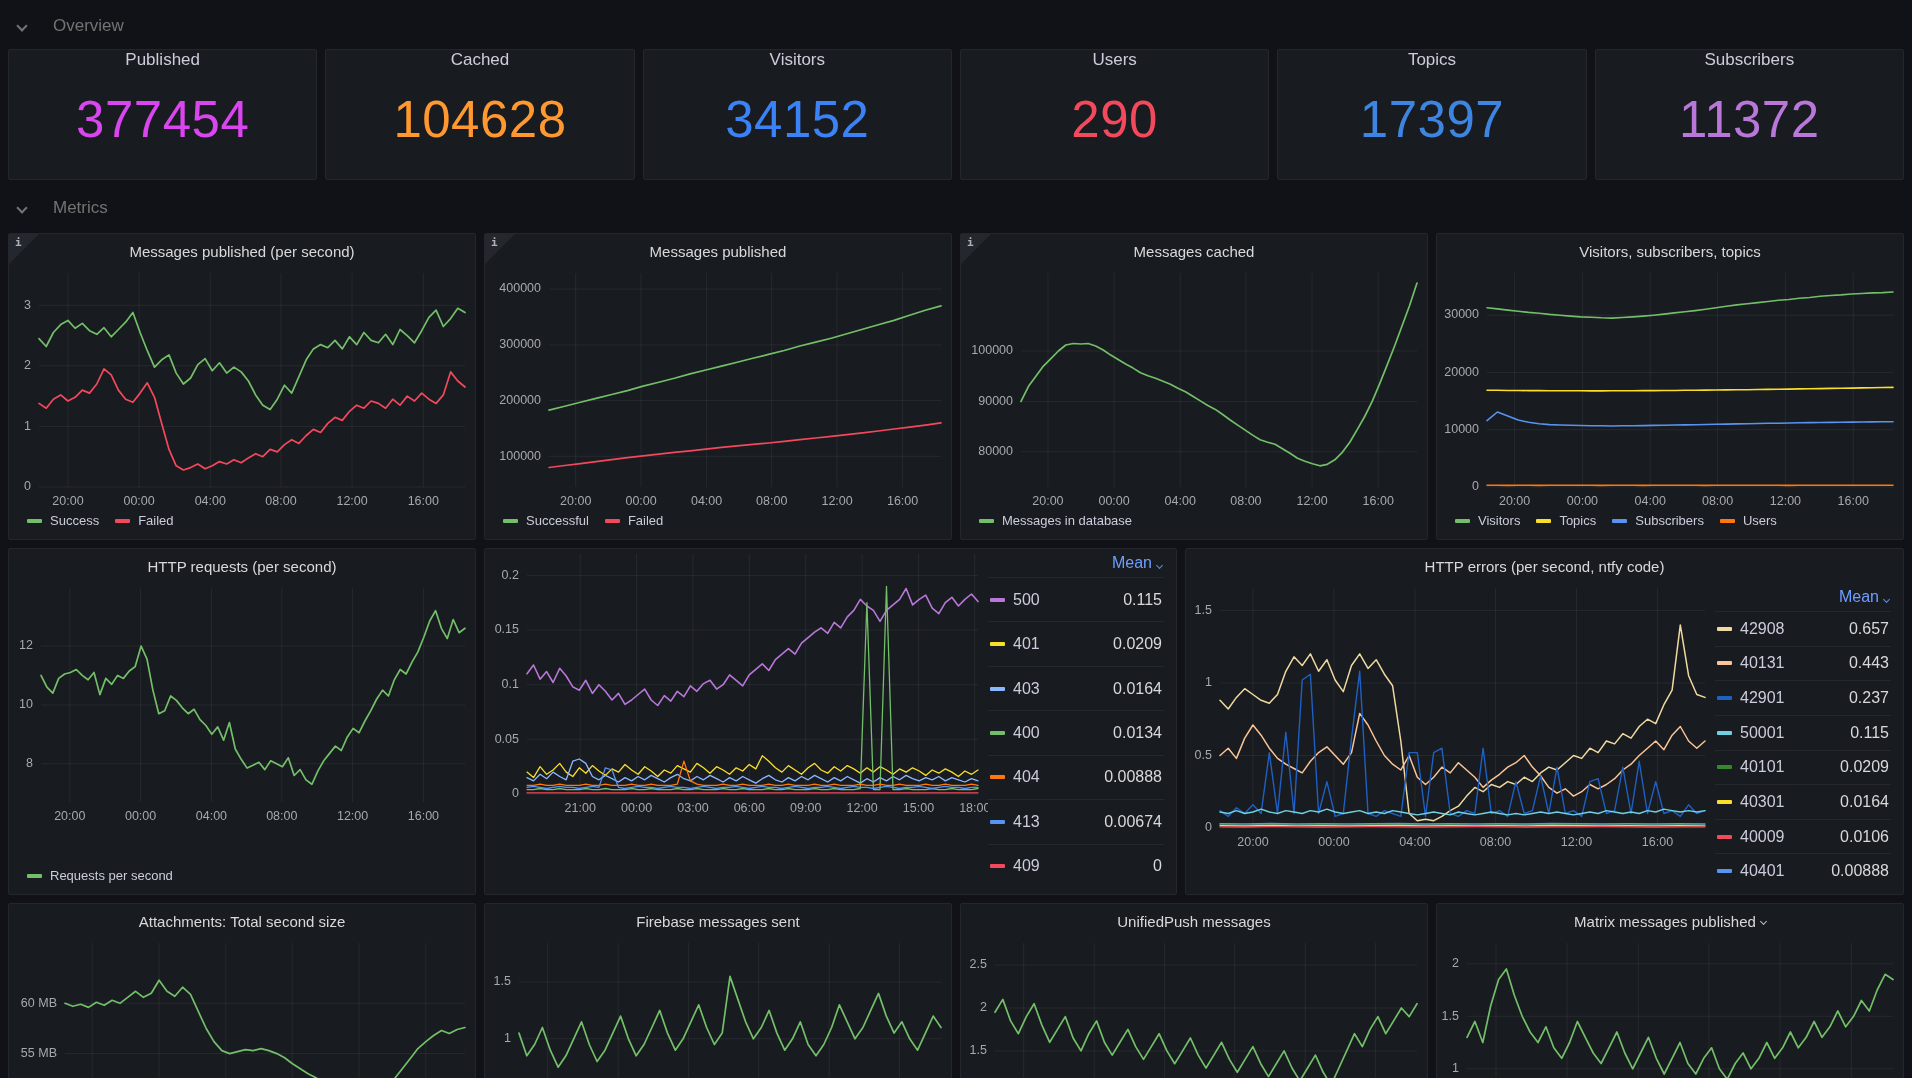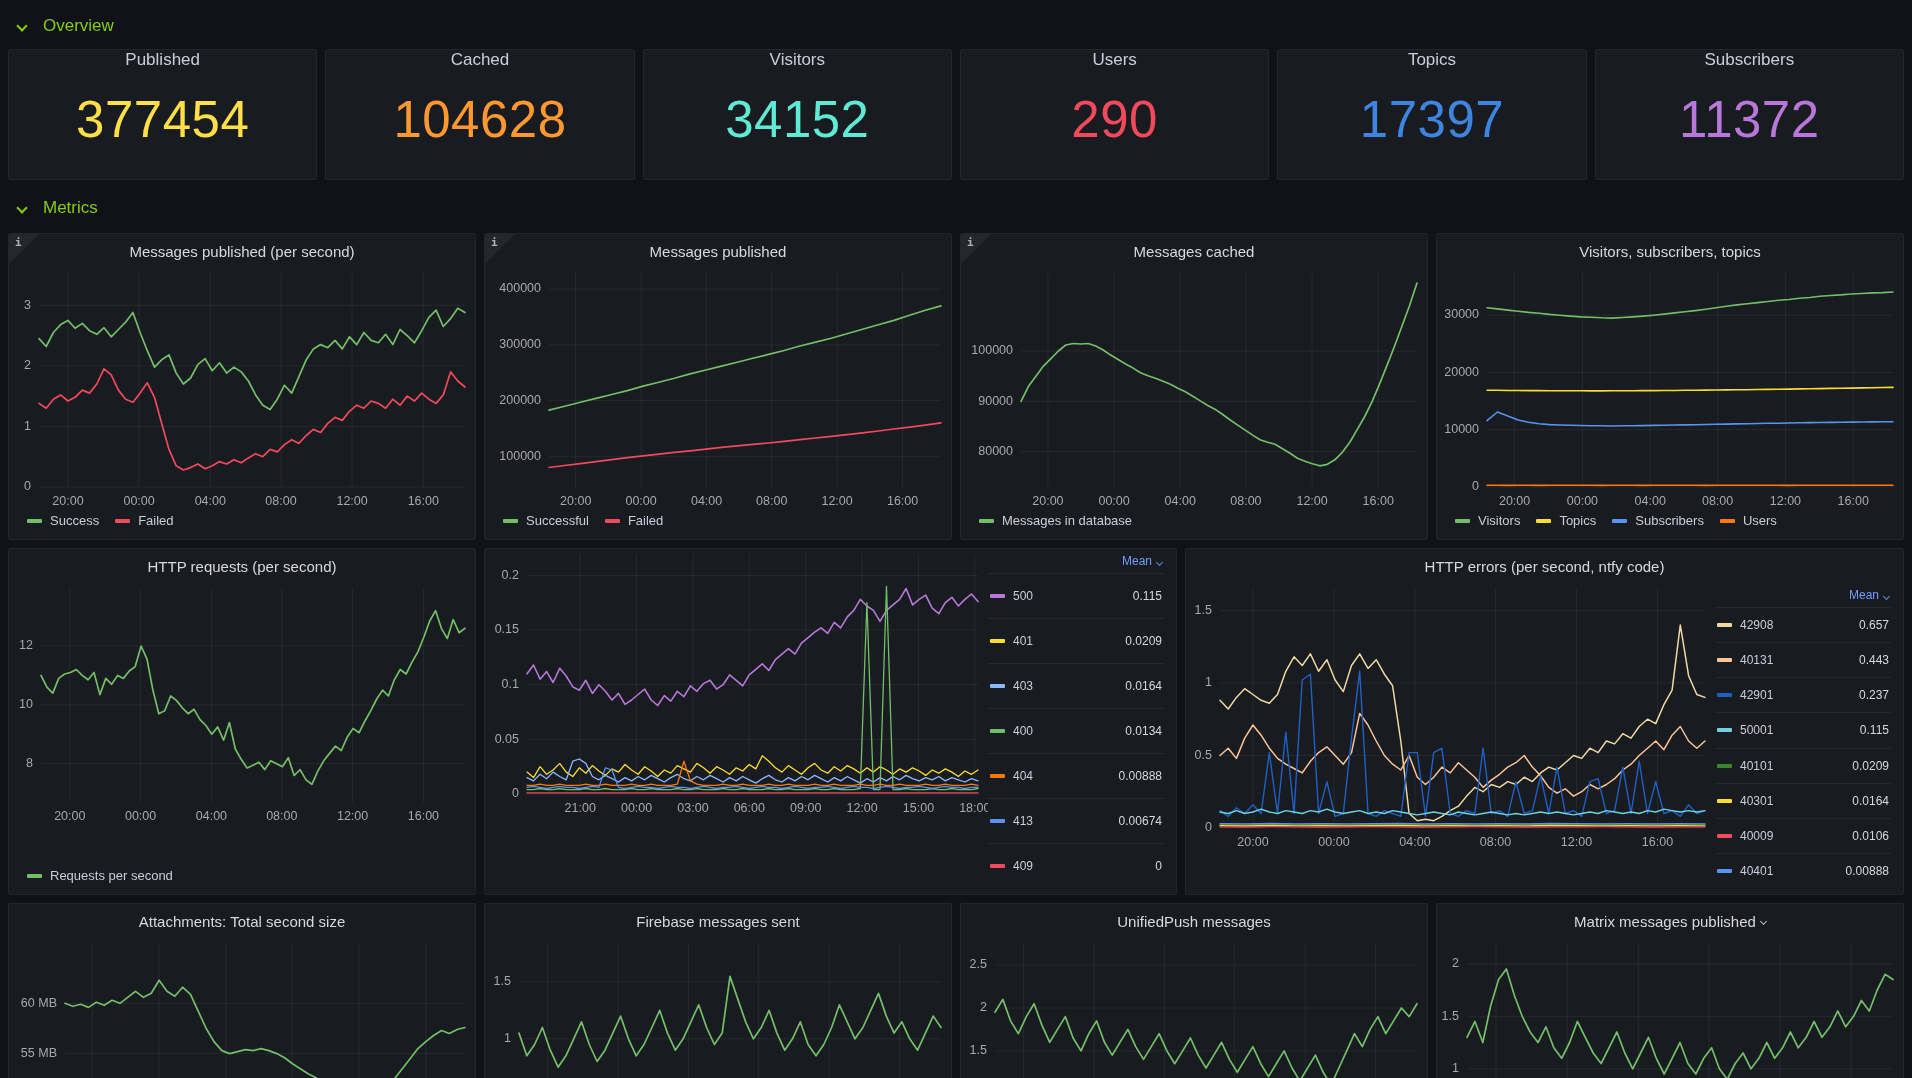--- a/index.html
+++ b/index.html
@@ -2,71 +2,71 @@
 <html><head>
 <meta charset="utf-8">
 <style>
   html,body{margin:0;padding:0;}
   body{
     width:1912px;height:1078px;overflow:hidden;
     background:#111217;color:#ccccdc;
     font-family:"Liberation Sans","DejaVu Sans",sans-serif;
   }
   .dash{padding:0 8px;}
-  .sec-head{display:flex;align-items:center;gap:17px;color:#84cc16;font-size:17px;font-weight:500;padding-left:10px;}
+  .sec-head{display:flex;align-items:center;gap:27px;color:#737373;font-size:17px;font-weight:500;padding-left:10px;}
   .sec-head.first{margin:16px 0 13px;}
   .sec-head.second{margin:18px 0 15px;}
   .chev{display:inline-block;width:6px;height:6px;border-right:2px solid currentColor;border-bottom:2px solid currentColor;transform:rotate(45deg);}
   .chev.sm{width:4px;height:4px;border-width:1.5px;margin-left:5px;opacity:.85;}
   .stat-row{display:grid;grid-template-columns:repeat(6,1fr);gap:8px;height:131px;}
   .panel{background:#181b1f;border:1px solid #23262c;border-radius:2px;position:relative;display:flex;flex-direction:column;overflow:hidden;min-width:0;}
   .stat{align-items:center;}
   .stat-title{font-size:17px;color:#ccccdc;}
   .stat-value{flex:1;display:flex;align-items:center;font-size:51px;font-weight:500;letter-spacing:.5px;margin-top:-10px;}
   .row{display:grid;gap:8px;margin-top:8px;}
   .row1{grid-template-columns:repeat(4,1fr);height:307px;}
   .row2{grid-template-columns:468px 693px 1fr;height:347px;}
   .row3{grid-template-columns:repeat(4,1fr);height:240px;}
   .panel-title{height:34px;flex:0 0 34px;display:flex;align-items:center;justify-content:center;font-size:15px;font-weight:500;color:#d8d9da;cursor:pointer;}
   .panel-body{flex:1;display:flex;min-height:0;min-width:0;}
   .panel-body.col{flex-direction:column;}
   .chart{flex:1;min-width:0;min-height:0;}
   .legend-bottom{height:26px;flex:0 0 26px;display:flex;gap:16px;align-items:flex-start;padding-left:18px;font-size:13px;color:#ccccdc;}
   .li{display:inline-flex;align-items:center;cursor:pointer;white-space:nowrap;}
   .sw{display:inline-block;width:15px;height:4px;border-radius:1px;margin-right:8px;}
-  .legend-table{width:176px;flex:0 0 176px;display:flex;flex-direction:column;font-size:12px;padding:2px 12px 6px 0;}
+  .legend-table{width:176px;flex:0 0 176px;display:flex;flex-direction:column;font-size:16px;padding:2px 12px 6px 0;}
   .lt-head{text-align:right;color:#6e9fff;font-weight:500;padding:3px 2px 5px;cursor:pointer;}
   .lt-row{display:flex;align-items:center;border-top:1px solid rgba(204,204,220,0.08);padding:0 2px;flex:1;min-height:0;cursor:pointer;}
   .lt-name{color:#ccccdc;margin-right:auto;}
   .lt-val{color:#d8d9da;}
   .info-corner{position:absolute;top:0;left:0;width:30px;height:30px;background:#25272e;clip-path:polygon(0 0,100% 0,0 100%);z-index:2;cursor:pointer;}
   .info-corner span{position:absolute;top:2px;left:6px;font-size:11px;font-weight:700;color:#b0b2ba;font-family:"DejaVu Sans Mono",monospace;}
 </style>
 </head>
 <body>
 
 <div class="dash">
 
   <div class="sec-head first">
     <span class="chev"></span>
     <span>Overview</span>
   </div>
 
   <div class="stat-row">
     <div class="panel stat">
       <div class="stat-title">Published</div>
-      <div class="stat-value" style="color: #fde047;">377454</div>
+      <div class="stat-value" style="color: #d946ef;">377454</div>
     </div>
     <div class="panel stat">
       <div class="stat-title">Cached</div>
       <div class="stat-value" style="color: rgb(255, 152, 48);">104628</div>
     </div>
     <div class="panel stat">
       <div class="stat-title">Visitors</div>
-      <div class="stat-value" style="color: #5eead4;">34152</div>
+      <div class="stat-value" style="color: #3b82f6;">34152</div>
     </div>
     <div class="panel stat">
       <div class="stat-title">Users</div>
       <div class="stat-value" style="color: rgb(242, 73, 92);">290</div>
     </div>
     <div class="panel stat">
       <div class="stat-title">Topics</div>
       <div class="stat-value" style="color: rgb(61, 133, 224);">17397</div>
     </div>
     <div class="panel stat">

